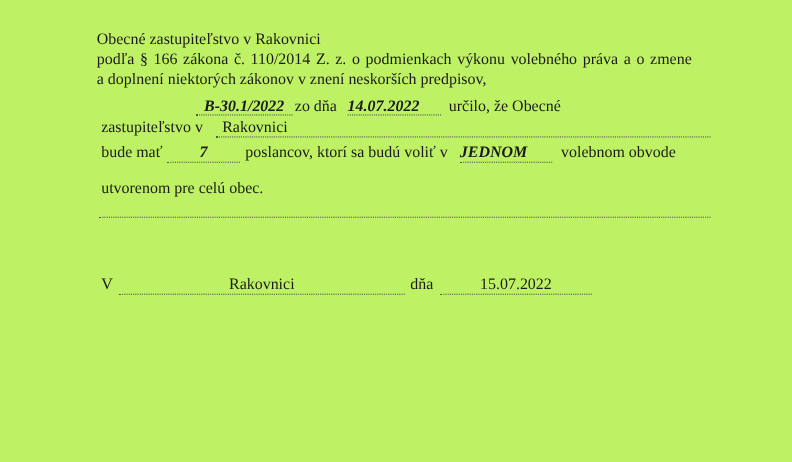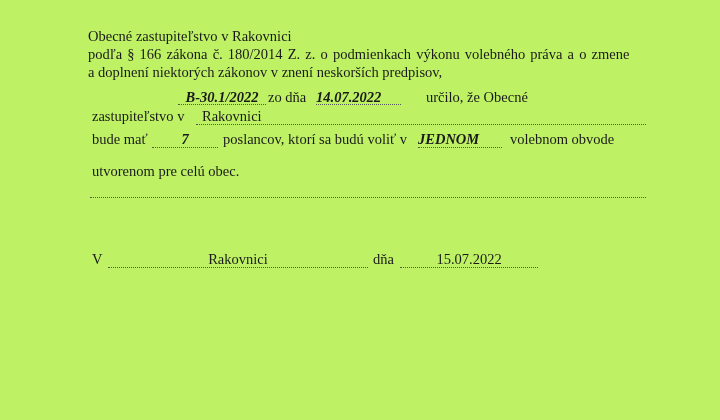--- a/index.html
+++ b/index.html
@@ -30,30 +30,30 @@
     }
     .abs { position: absolute; white-space: nowrap; line-height: 18px; }
   </style>
 </head>
 <body>
 
 <div class="page">
 
   <div class="abs" style="left:88px; top:27px;">Obecné zastupiteľstvo v Rakovnici</div>
 
-  <div class="abs" style="left:88px; top:45px; word-spacing:1.5px;">podľa § 166 zákona č. 180/2014 Z. z. o podmienkach výkonu volebného práva a o zmene</div>
+  <div class="abs" style="left:88px; top:45px; word-spacing:1.5px;">podľa § 166 zákona č. 110/2014 Z. z. o podmienkach výkonu volebného práva a o zmene</div>
 
   <div class="abs" style="left:88px; top:63px;">a doplnení niektorých zákonov v znení neskorších predpisov,</div>
 
   <div class="abs bold" style="left:178px; top:88px; width:88px; text-align:center;">B-30.1/2022</div>
   <div class="dotline" style="left:178px; top:104px; width:88px;"></div>
   <div class="abs" style="left:268px; top:88px;">zo dňa</div>
   <div class="abs bold" style="left:316px; top:88px; width:85px; text-align:left;">14.07.2022</div>
   <div class="dotline" style="left:316px; top:104px; width:85px;"></div>
-  <div class="abs" style="left:426px; top:88px;text-align:center;">určilo, že Obecné</div>
+  <div class="abs" style="left:408px; top:88px;text-align:center;">určilo, že Obecné</div>
 
   <div class="abs" style="left:92px; top:107px;">zastupiteľstvo v</div>
   <div class="abs" style="left:202px; top:107px;">Rakovnici</div>
   <div class="dotline" style="left:196px; top:124px; width:450px;"></div>
 
   <div class="abs" style="left:92px; top:130px;">bude mať</div>
   <div class="abs bold" style="left:152px; top:130px; width:66px; text-align:center;">7</div>
   <div class="dotline" style="left:152px; top:147px; width:66px;"></div>
   <div class="abs" style="left:223px; top:130px;">poslancov, ktorí sa budú voliť v</div>
   <div class="abs bold" style="left:418px; top:130px; width:84px; ">JEDNOM</div>

